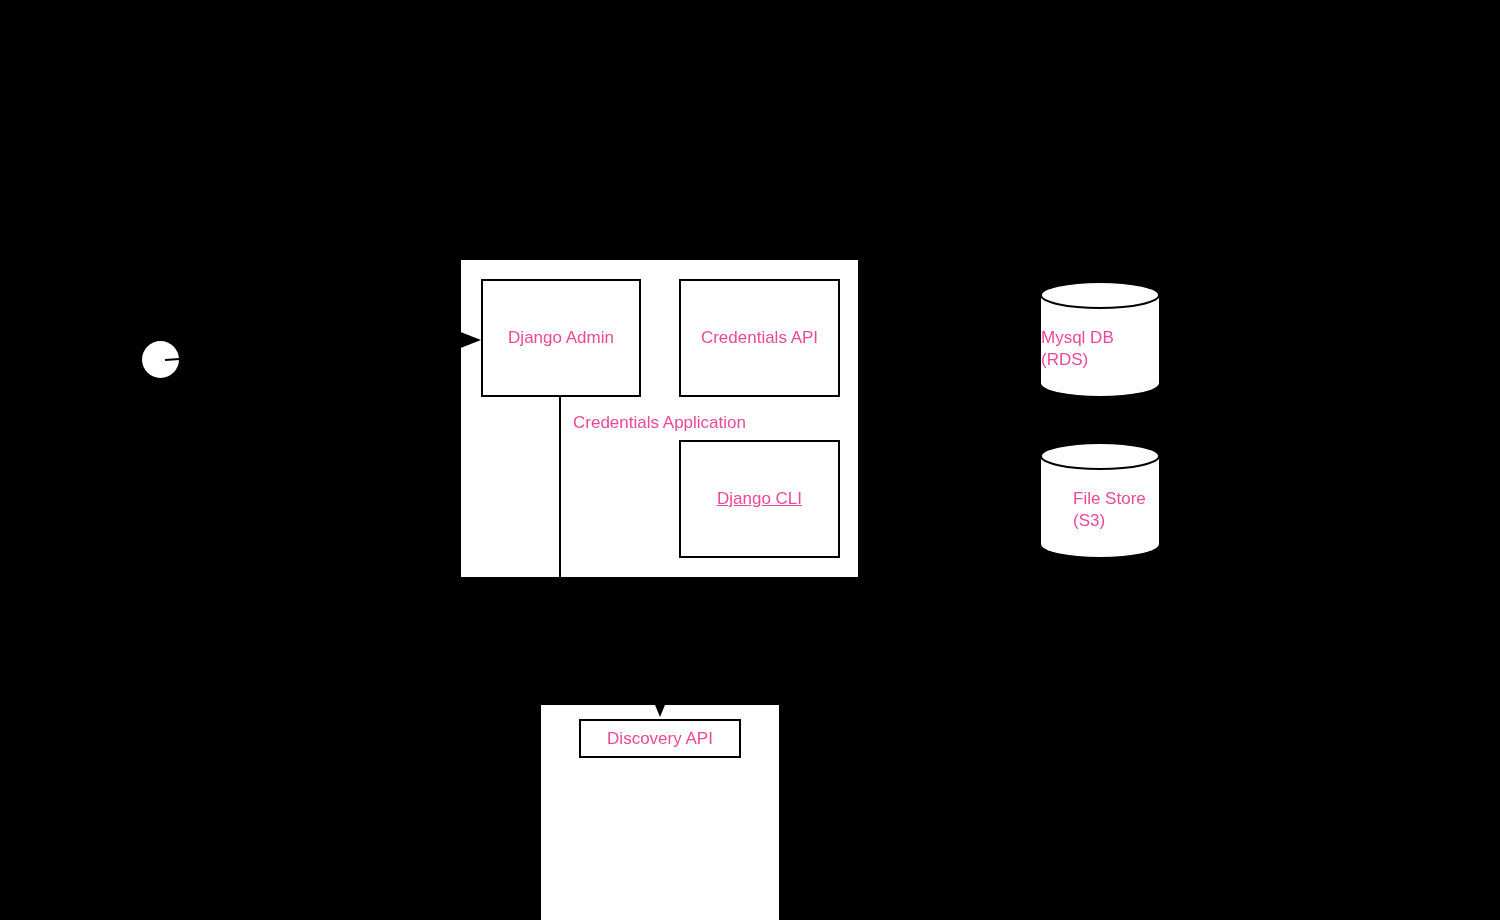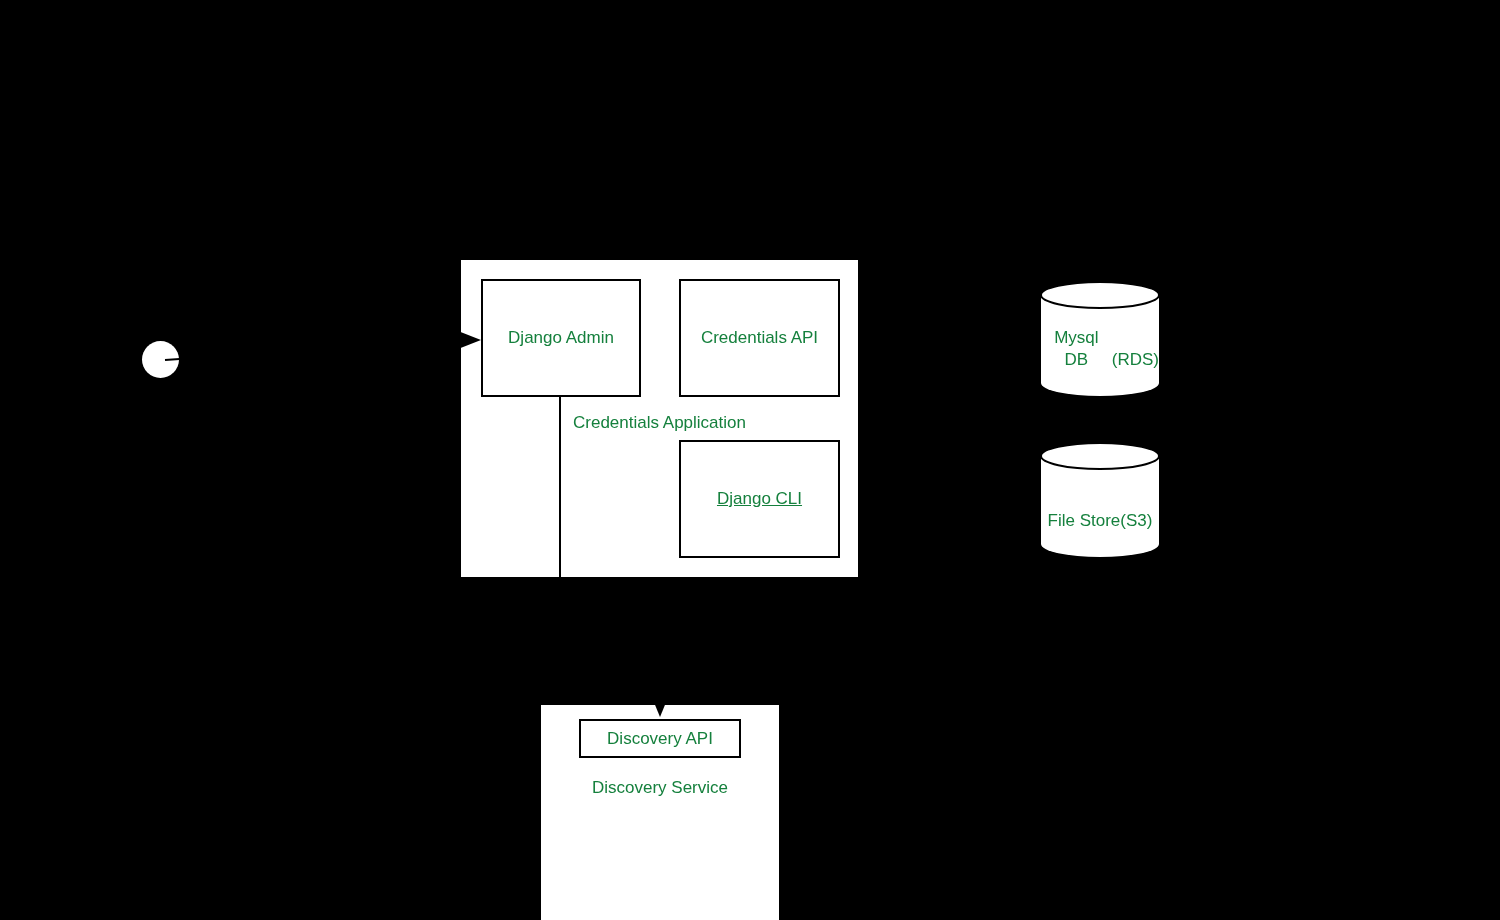--- a/index.html
+++ b/index.html
@@ -8,21 +8,21 @@
     background: #000000;
   }
   .canvas {
     position: relative;
     width: 1500px;
     height: 920px;
     background: #000000;
     overflow: hidden;
     font-family: "Liberation Sans", sans-serif;
     font-size: 17px;
-    color: #15803d;
+    color: #ec4899;
   }
   .abs { position: absolute; }
 
   
   .actor-head {
     left: 142px;
     top: 341px;
     width: 37px;
     height: 37px;
     border-radius: 50%;
@@ -75,28 +75,28 @@
   }
   .cred-app-label { top: 150px; height: 26px; }
   .discovery-label { top: 70px; height: 26px; }
 
   
   .cyl-label {
     left: 1041px;
     width: 118px;
     height: 44px;
     display: flex;
-    flex-direction: row;
-    align-items: flex-end;
+    flex-direction: column;
+    align-items: flex-start;
     justify-content: center;
     text-align: center;
     line-height: 22px;
   }
   .cyl-label-1 { top: 327px; }
-  .cyl-label-2 { top: 488px; }
+  .cyl-label-2 { top: 488px; padding-left: 32px; }
 
   .cyl-svg { pointer-events: none; }
 
   
   .overlay {
     left: 0;
     top: 0;
     width: 1500px;
     height: 920px;
     pointer-events: none;
@@ -138,21 +138,20 @@
   </svg>
   <div class="abs cyl-label cyl-label-2">
     <span>File Store</span>
     <span>(S3)</span>
   </div>
 
   <div class="abs container discovery">
     <div class="box box-discovery-api">
       <span>Discovery API</span>
     </div>
-    <div class="container-label discovery-label">Discovery Service</div>
   </div>
 
   <svg class="abs overlay" width="1500" height="920" viewBox="0 0 1500 920">
 
     <line x1="165" y1="360" x2="460" y2="340" stroke="#000000" stroke-width="2"></line>
     <polygon points="481,340 458,331 458,349" fill="#000000"></polygon>
 
     <polyline points="560,397 560,640 660,640 660,702" fill="none" stroke="#000000" stroke-width="2"></polyline>
     <polygon points="660,717 653,700 667,700" fill="#000000"></polygon>
   </svg>

